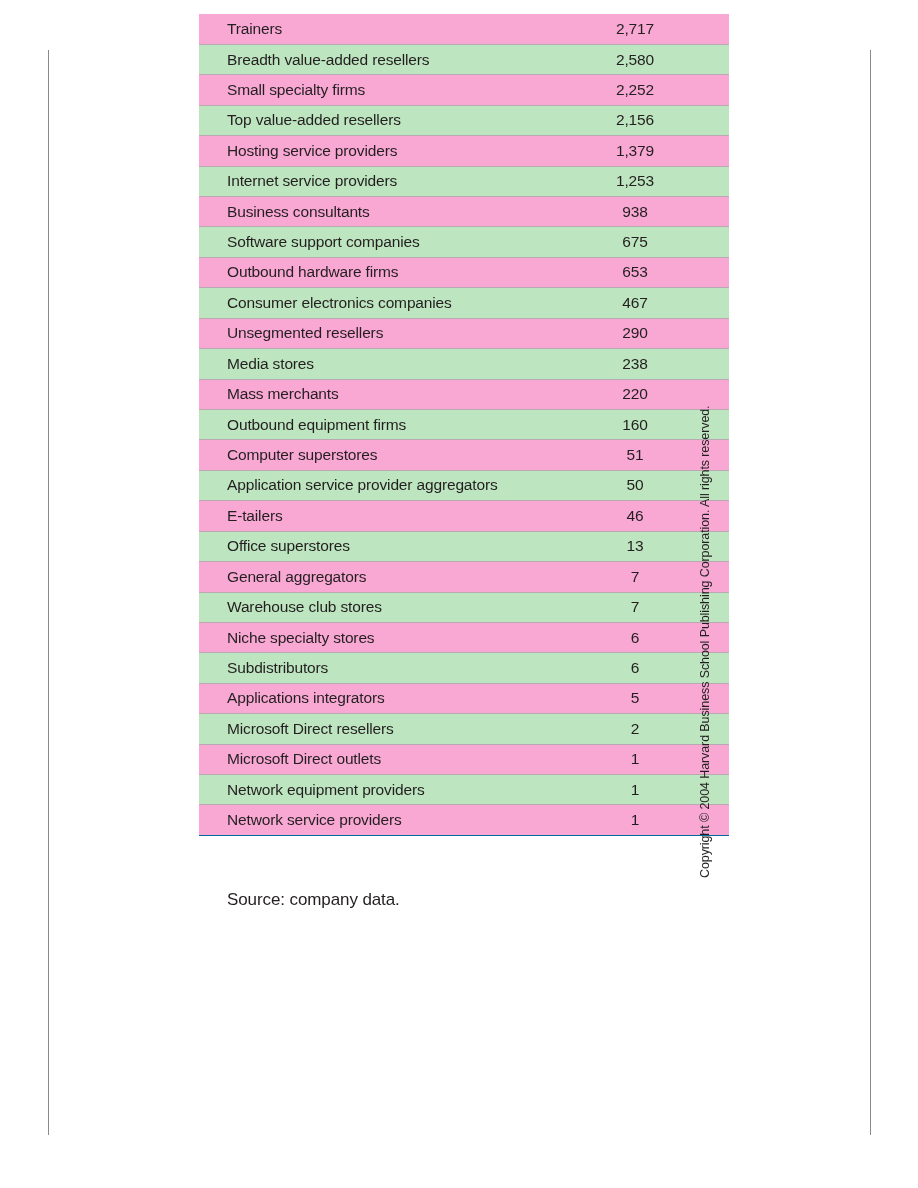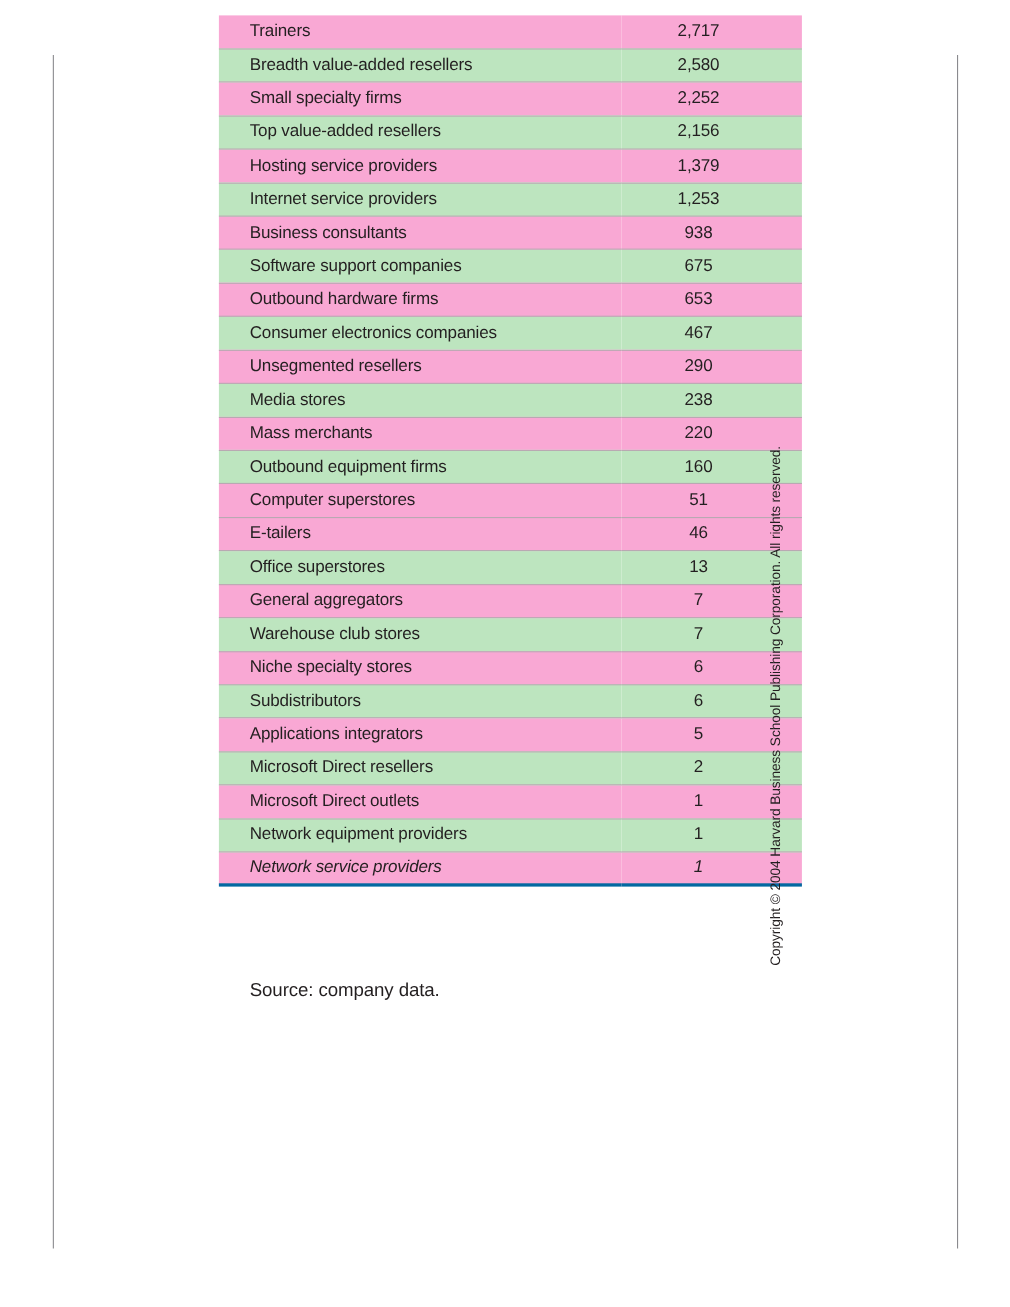--- a/index.html
+++ b/index.html
@@ -59,21 +59,21 @@
   .data-table tr.row-pink  td { background: #f9a8d4; }
   .data-table tr.clipped td {
     vertical-align: bottom;
     overflow: hidden;
   }
   .data-table tr.clipped .cell-label,
   .data-table tr.clipped .cell-value {
     position: relative;
     top: 9px;
   }
-  .data-table tr:last-child td { border-bottom: 3px solid #0369a1; font-style: italic; }
+  .data-table tr:last-child td { border-bottom: 1px solid #0369a1; }
 
   td.cell-label {
     padding-left: 28px;
     width: 338px;
     text-align: left;
     white-space: nowrap;
   }
   td.cell-value {
     width: 140px;
     text-align: center;
@@ -167,20 +167,24 @@
           <td class="cell-value">220</td>
         </tr>
         <tr class="row-green">
           <td class="cell-label">Outbound equipment firms</td>
           <td class="cell-value">160</td>
         </tr>
         <tr class="row-pink">
           <td class="cell-label">Computer superstores</td>
           <td class="cell-value">51</td>
         </tr>
+        <tr class="row-green">
+          <td class="cell-label">Application service provider aggregators</td>
+          <td class="cell-value">50</td>
+        </tr>
         <tr class="row-pink">
           <td class="cell-label">E-tailers</td>
           <td class="cell-value">46</td>
         </tr>
         <tr class="row-green">
           <td class="cell-label">Office superstores</td>
           <td class="cell-value">13</td>
         </tr>
         <tr class="row-pink">
           <td class="cell-label">General aggregators</td>

